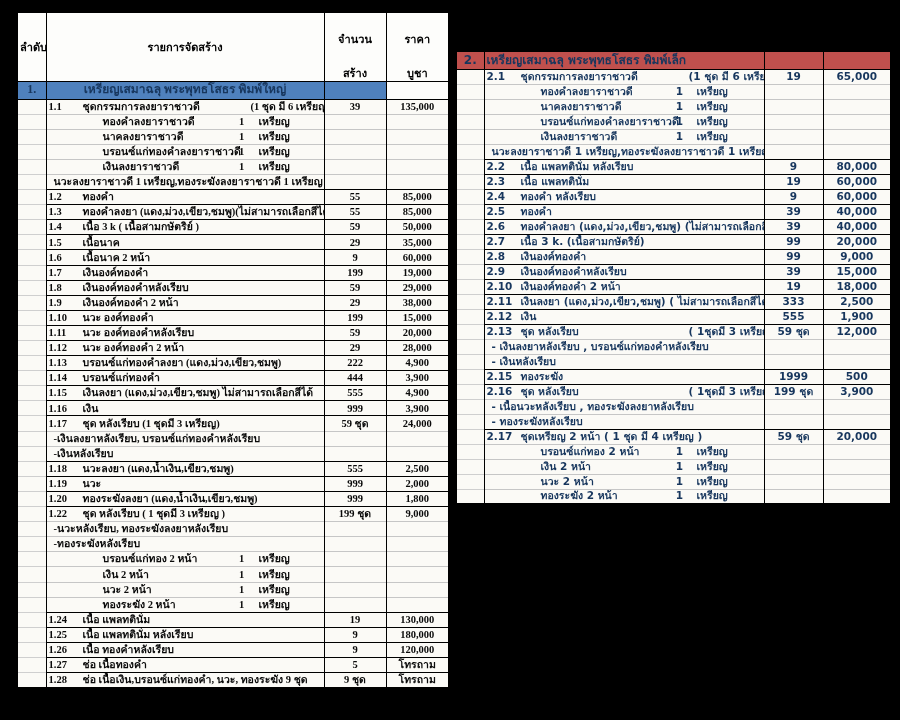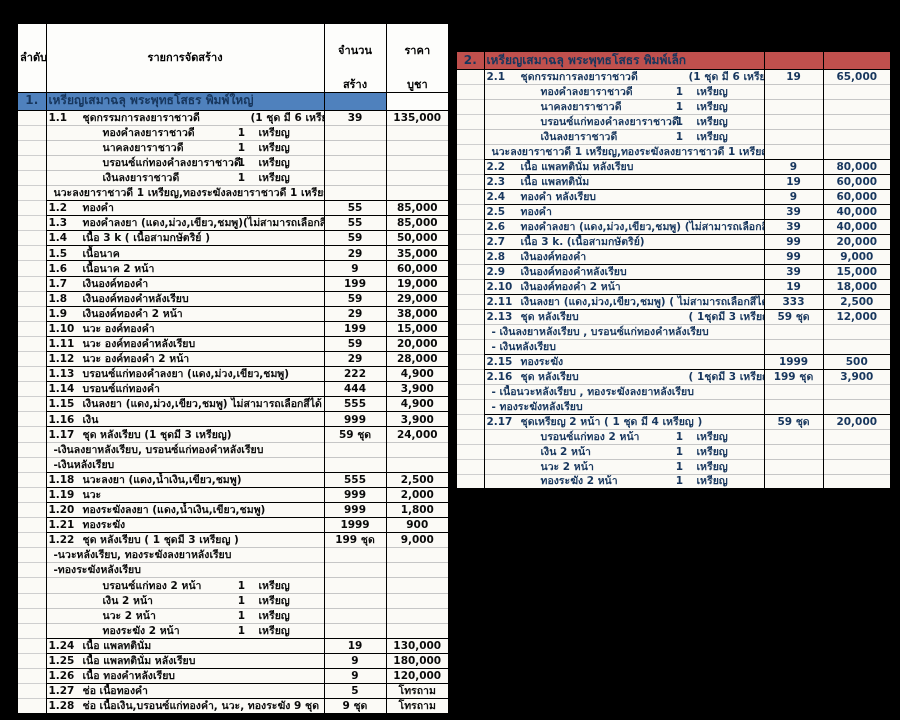--- a/index.html
+++ b/index.html
@@ -2,21 +2,21 @@
 <html style="--band-blue: #4f81bd; --band-red: #c0504d; --navy: #17365d;"><head>
 <meta charset="utf-8">
 <style>
   html,body{margin:0;padding:0;}
   body{
     width:900px;height:720px;background:#000;
     font-family:"DejaVu Sans","Liberation Sans",sans-serif;
     position:relative;overflow:hidden;
   }
   .sheet{position:absolute;background:#fbfaf6;}
-  .sheet-left{left:16px;top:22px;width:432px;}
+  .sheet-left{left:16px;top:11px;width:432px;font-family:Liberation Serif, serif;}
   .sheet-right{left:455px;top:50px;width:435px;}
   table{border-collapse:collapse;table-layout:fixed;width:100%;border:2px solid #000;}
   td{padding:0 2px;overflow:hidden;white-space:nowrap;line-height:1.12;
      font-size:10.5px;font-weight:bold;vertical-align:middle;}
   
   .t-left col.w-num{width:29px}.t-left col.w-desc{width:278px}.t-left col.w-qty{width:62px}.t-left col.w-price{width:63px}
   .t-right col.w-num{width:28px}.t-right col.w-desc{width:280px}.t-right col.w-qty{width:59px}.t-right col.w-price{width:68px}
   
   .t-left tr{height:15.1px}
   .t-right tr{height:15px}
@@ -28,21 +28,21 @@
   td.c-qty{border-right:1px solid #000;text-align:center;}
   td.c-price{text-align:center;}
   
   tr.r-item td{border-top:1px solid #000;}
   tr.r-sub td, tr.r-note td{border-top:1px solid #c6c6c6;}
   tr.r-item td.c-num, tr.r-sub td.c-num, tr.r-note td.c-num{border-top:1px solid #cfcfcf;}
   tr.r-band td{border-top:1px solid #000;border-bottom:1px solid #000;}
   
   tr.hdr td{border:1px solid #000;text-align:center;font-size:11px;color:#000;background:#fdfdfb;}
   
-  .t-left tr.r-band td{background:var(--band-blue,#4f81bd);color:var(--navy,#17365d);font-size:12px;}
+  .t-left tr.r-band td{background:var(--band-blue,#4f81bd);color:var(--navy,#17365d);font-size:12px;text-align:center;}
   .t-left tr.r-band td.band-price-white{background:#fdfdfb;}
   .t-right tr.r-band td{background:var(--band-red,#c0504d);color:var(--navy,#17365d);font-size:12px;}
   tr.r-band td.c-num{text-align:center;}
   
   .t-left tbody td{color:#0a0a0a;}
   .t-right tbody td{color:var(--navy,#1f3864);}
   .t-left tr.r-band td, .t-right tr.r-band td{color:var(--navy,#17365d);}
   
   .i-num{display:inline-block;width:34px;}
   .d-main{display:inline-block;min-width:168px;}
@@ -241,26 +241,20 @@
           <td class="c-price">2,000</td>
         </tr>
         <tr class="r-item">
           <td class="c-num"></td>
           <td class="c-desc"><span class="i-num">1.20</span><span>ทองระฆังลงยา (แดง,น้ำเงิน,เขียว,ชมพู)</span></td>
           <td class="c-qty">999</td>
           <td class="c-price">1,800</td>
         </tr>
         <tr class="r-item">
           <td class="c-num"></td>
-          <td class="c-desc"><span class="i-num">1.21</span><span>ทองระฆัง</span></td>
-          <td class="c-qty">1999</td>
-          <td class="c-price">900</td>
-        </tr>
-        <tr class="r-item">
-          <td class="c-num"></td>
           <td class="c-desc"><span class="i-num">1.22</span><span>ชุด หลังเรียบ ( 1 ชุดมี 3 เหรียญ )</span></td>
           <td class="c-qty">199 ชุด</td>
           <td class="c-price">9,000</td>
         </tr>
         <tr class="r-note">
           <td class="c-num"></td>
           <td class="c-desc d-note">-นวะหลังเรียบ, ทองระฆังลงยาหลังเรียบ</td>
           <td class="c-qty"></td>
           <td class="c-price"></td>
         </tr>
@@ -434,20 +428,26 @@
           <td class="c-price">18,000</td>
         </tr>
         <tr class="r-item">
           <td class="c-num"></td>
           <td class="c-desc"><span class="i-num">2.11</span><span>เงินลงยา (แดง,ม่วง,เขียว,ชมพู) ( ไม่สามารถเลือกสีได้ )</span></td>
           <td class="c-qty">333</td>
           <td class="c-price">2,500</td>
         </tr>
         <tr class="r-item">
           <td class="c-num"></td>
+          <td class="c-desc"><span class="i-num">2.12</span><span>เงิน</span></td>
+          <td class="c-qty">555</td>
+          <td class="c-price">1,900</td>
+        </tr>
+        <tr class="r-item">
+          <td class="c-num"></td>
           <td class="c-desc"><span class="i-num">2.13</span><span class="d-main">ชุด หลังเรียบ</span><span class="d-sub">( 1ชุดมี 3 เหรียญ )</span></td>
           <td class="c-qty">59 ชุด</td>
           <td class="c-price">12,000</td>
         </tr>
         <tr class="r-note">
           <td class="c-num"></td>
           <td class="c-desc d-note">- เงินลงยาหลังเรียบ , บรอนซ์แก่ทองคำหลังเรียบ</td>
           <td class="c-qty"></td>
           <td class="c-price"></td>
         </tr>

